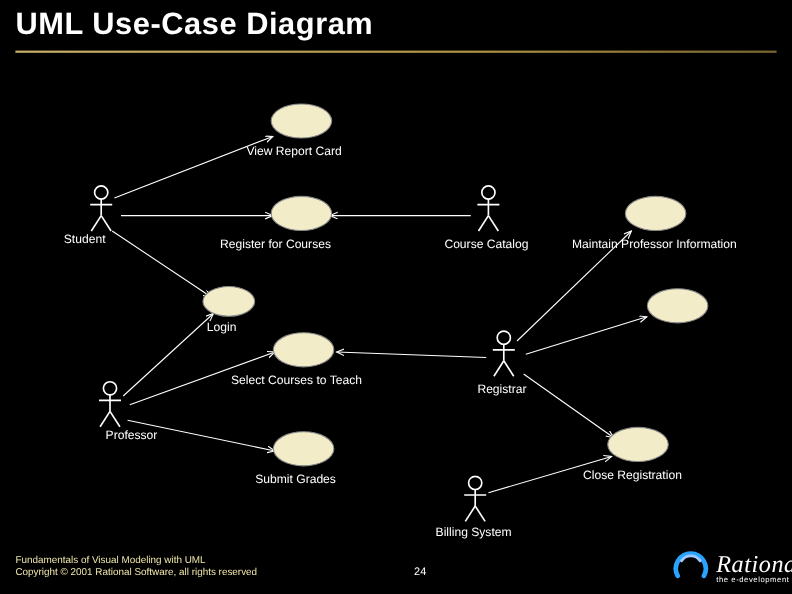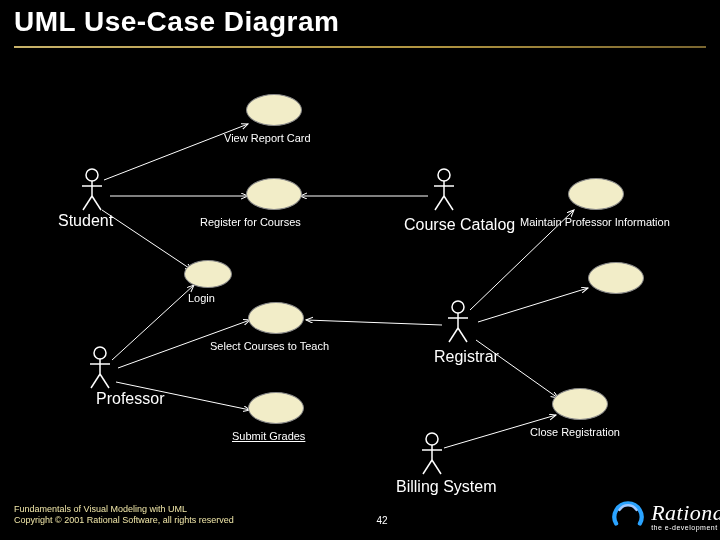--- a/index.html
+++ b/index.html
@@ -44,21 +44,21 @@
   .uclabel {
     position: absolute;
     color: #ffffff;
     font-size: 11px;
     white-space: nowrap;
     text-align: left;
   }
   .actorlabel {
     position: absolute;
     color: #ffffff;
-    font-size: 16px;
+    font-size: 11px;
     white-space: nowrap;
   }
   svg.actor {
     position: absolute;
   }
   svg.connectors {
     position: absolute;
     left: 0; top: 0;
     width: 720px; height: 540px;
     pointer-events: none;
@@ -155,21 +155,21 @@
   <div class="usecase" style="left:246px; top:178px; width:56px; height:32px;"></div>
   <div class="uclabel" style="left:200px; top:216px; width:150px;">Register for Courses</div>
 
   <div class="usecase" style="left:184px; top:260px; width:48px; height:28px;"></div>
   <div class="uclabel" style="left:188px; top:292px; width:40px;">Login</div>
 
   <div class="usecase" style="left:248px; top:302px; width:56px; height:32px;"></div>
   <div class="uclabel" style="left:210px; top:340px; width:150px;">Select Courses to Teach</div>
 
   <div class="usecase" style="left:248px; top:392px; width:56px; height:32px;"></div>
-  <div class="uclabel" style="left:232px; top:430px; width:100px;text-decoration:underline;">Submit Grades</div>
+  <div class="uclabel" style="left:232px; top:430px; width:100px;">Submit Grades</div>
 
   <div class="usecase" style="left:568px; top:178px; width:56px; height:32px;"></div>
   <div class="uclabel" style="left:520px; top:216px; width:180px;">Maintain Professor Information</div>
 
   <div class="usecase" style="left:588px; top:262px; width:56px; height:32px;"></div>
 
   <div class="usecase" style="left:552px; top:388px; width:56px; height:32px;"></div>
   <div class="uclabel" style="left:530px; top:426px; width:120px;">Close Registration</div>
 
   <svg class="actor" style="left:78px; top:168px;" width="28" height="44" viewBox="0 0 28 44">
@@ -225,21 +225,21 @@
       <line x1="14" y1="28" x2="23" y2="42"></line>
     </g>
   </svg>
   <div class="actorlabel" style="left:396px; top:478px;">Billing System</div>
 
   <div class="footer-left">
     <div>Fundamentals of Visual Modeling with UML</div>
     <div>Copyright © 2001 Rational Software, all rights reserved</div>
   </div>
 
-  <div class="pagenum">42</div>
+  <div class="pagenum">24</div>
 
   <div class="logo-wrap">
     <svg class="logo-swoosh" viewBox="0 0 40 40">
       <path d="M6,30 A16,16 0 1,1 34,30" fill="none" stroke="#2aa3ff" stroke-width="5" stroke-linecap="round"></path>
       <path d="M10,14 A12,12 0 0,1 30,14" fill="none" stroke="#a0c8ff" stroke-width="3" stroke-linecap="round"></path>
     </svg>
     <div>
       <div class="logo-text">Rational</div>
       <div class="logo-tagline">the e-development company</div>
     </div>

